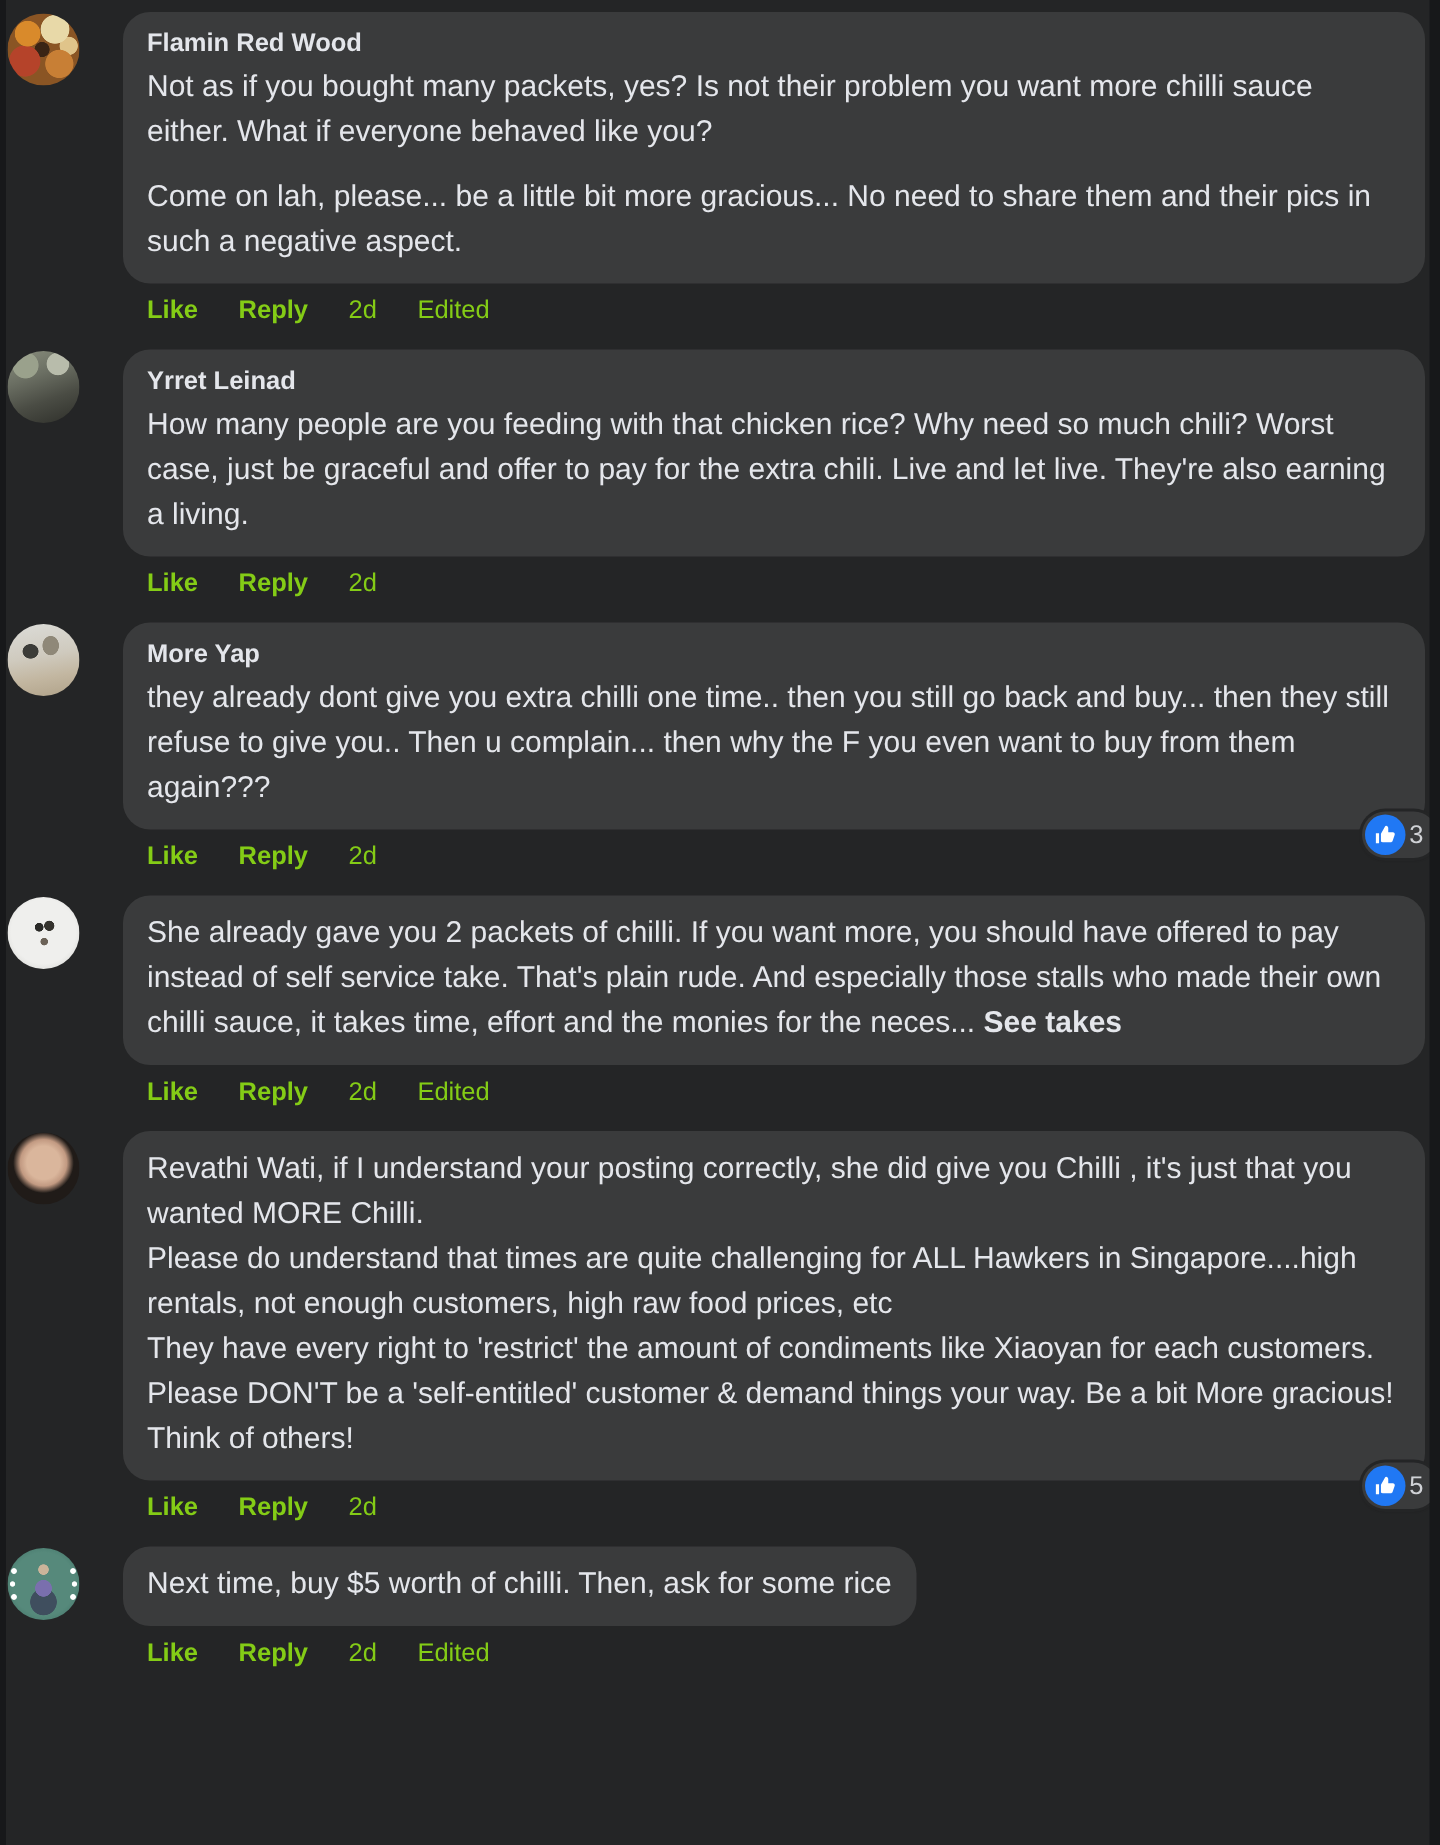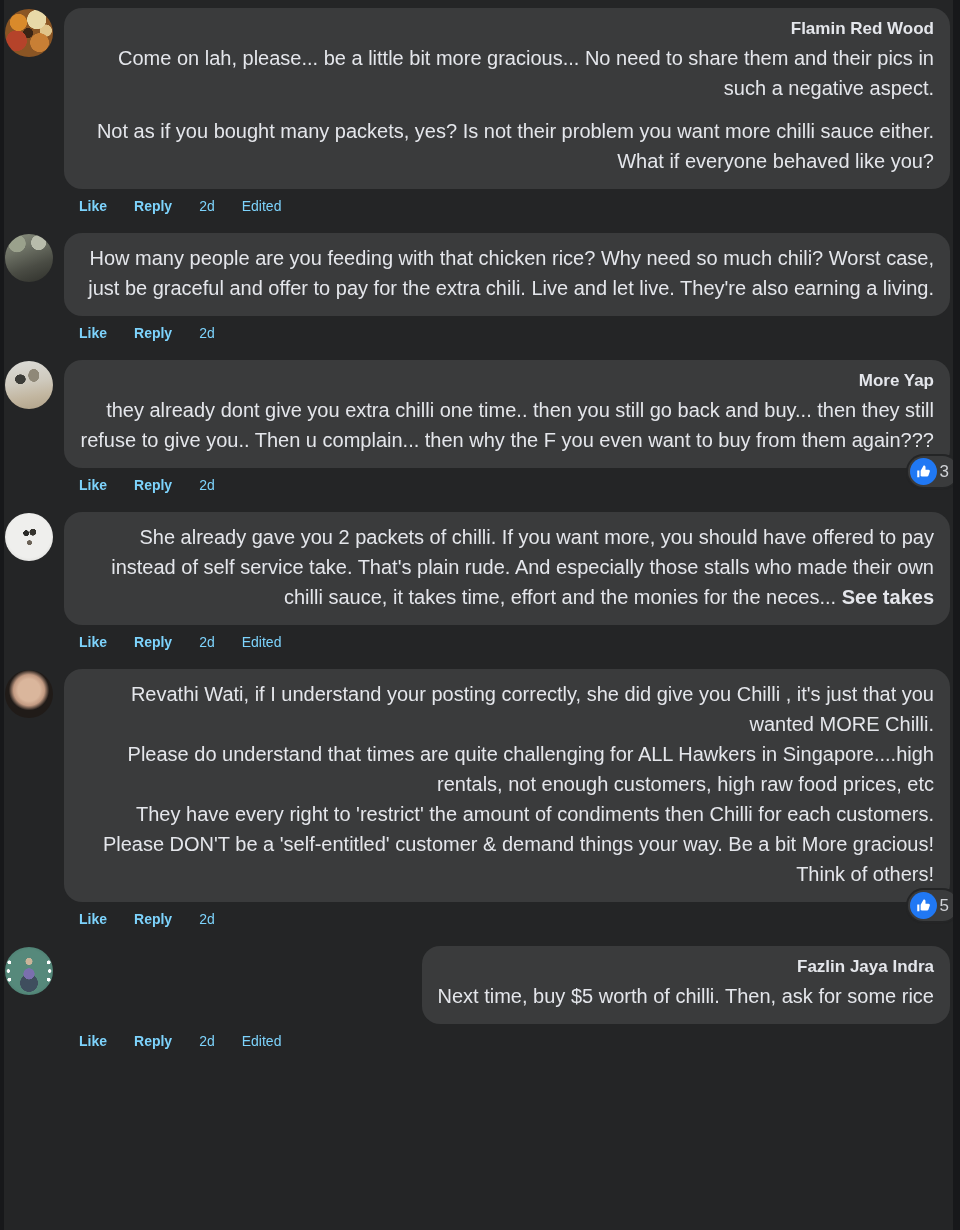--- a/index.html
+++ b/index.html
@@ -62,21 +62,21 @@
       radial-gradient(circle at 9% 32%, #fff 0 3%, rgba(0,0,0,0) 4%),
       radial-gradient(circle at 7% 50%, #fff 0 3%, rgba(0,0,0,0) 4%),
       radial-gradient(circle at 9% 68%, #fff 0 3%, rgba(0,0,0,0) 4%),
       radial-gradient(circle at 91% 32%, #fff 0 3%, rgba(0,0,0,0) 4%),
       radial-gradient(circle at 93% 50%, #fff 0 3%, rgba(0,0,0,0) 4%),
       radial-gradient(circle at 91% 68%, #fff 0 3%, rgba(0,0,0,0) 4%),
       radial-gradient(circle at 50% 75%, #3f4e5e 0 20%, rgba(0,0,0,0) 21%),
       radial-gradient(circle at 50% 50%, #56897b 0 62%, #3a6b60 100%);
   }
 
-  .comment-main { flex:1; min-width:0; margin-left:10px;text-align:right; }
+  .comment-main { flex:1; min-width:0; margin-left:29px; }
   .bubble-wrap { position:relative; display:inline-block; max-width:100%; }
   .bubble {
     background:#3a3b3c;
     border-radius:18px;
     padding:10px 16px 13px 16px;
     display:inline-block;
     max-width:886px;
   }
   .author { font-size:17px; font-weight:700; color:#e4e6eb; line-height:22px; margin-bottom:3px; }
   .body p { font-size:20px; font-weight:400; color:#e4e6eb; line-height:30px; }
@@ -97,57 +97,58 @@
     width:27px; height:27px; border-radius:50%;
     background:#2078f4;
     display:flex; align-items:center; justify-content:center;
   }
   .thumb-circle svg { width:15px; height:15px; }
   .reaction-count { font-size:17px; color:#d0d2d6; }
 
   .actions {
     display:flex; align-items:baseline;
     margin:7px 0 8px 16px;
-    font-size:14px; color:#7dd3fc; line-height:21px;
+    font-size:17px; color:#84cc16; line-height:21px;
   }
   .actions .item { margin-right:27px; }
   .actions .bold { font-weight:700; cursor:pointer; }
 </style>
 </head>
 <body>
 
 <div class="edge-strip edge-left"></div>
 <div class="edge-strip edge-right"></div>
 
 <div class="comment">
   <div class="avatar av1"></div>
   <div class="comment-main">
     <div class="bubble-wrap">
       <div class="bubble">
         <div class="author">Flamin Red Wood</div>
         <div class="body spaced">
+          <p>Not as if you bought many packets, yes? Is not their problem you want more chilli sauce either. What if everyone behaved like you?</p>
           <p>Come on lah, please... be a little bit more gracious... No need to share them and their pics in such a negative aspect.</p>
-          <p>Not as if you bought many packets, yes? Is not their problem you want more chilli sauce either. What if everyone behaved like you?</p>
         </div>
       </div>
     </div>
     <div class="actions">
       <span class="item bold">Like</span>
       <span class="item bold">Reply</span>
       <span class="item">2d</span>
       <span class="item">Edited</span>
     </div>
   </div>
 </div>
 
 <div class="comment">
   <div class="avatar av2"></div>
   <div class="comment-main">
     <div class="bubble-wrap">
       <div class="bubble">
+        <div class="author">Yrret Leinad</div>
         <div class="body">
           <p>How many people are you feeding with that chicken rice? Why need so much chili? Worst case, just be graceful and offer to pay for the extra chili. Live and let live. They're also earning a living.</p>
         </div>
       </div>
     </div>
     <div class="actions">
       <span class="item bold">Like</span>
       <span class="item bold">Reply</span>
       <span class="item">2d</span>
     </div>
@@ -201,21 +202,21 @@
 </div>
 
 <div class="comment">
   <div class="avatar av5"></div>
   <div class="comment-main">
     <div class="bubble-wrap">
       <div class="bubble">
         <div class="body">
           <p><span class="mention">Revathi Wati</span><span>, if I understand your posting correctly, she did give you Chilli , it's just that you wanted MORE Chilli.</span></p>
           <p>Please do understand that times are quite challenging for ALL Hawkers in Singapore....high rentals, not enough customers, high raw food prices, etc</p>
-          <p>They have every right to 'restrict' the amount of condiments then Chilli for each customers.</p>
+          <p>They have every right to 'restrict' the amount of condiments like Xiaoyan for each customers.</p>
           <p>Please DON'T be a 'self-entitled' customer &amp; demand things your way. Be a bit More gracious! Think of others!</p>
         </div>
       </div>
       <div class="reaction-badge">
         <span class="thumb-circle">
           <svg viewBox="0 0 24 24" fill="#ffffff">
               <path d="M2 10.5h3.4V21H2zM7.4 20.2V10.8l4.5-7.9c.2-.4.6-.6 1-.6 1.3 0 2.3 1.1 2.3 2.4v4.6h4.9c1.4 0 2.4 1.3 2 2.6l-2.2 6.5c-.3 1-1.2 1.6-2.2 1.6H9.4c-.8 0-1.6-.3-2-.8z"></path>
             </svg>
         </span>
         <span class="reaction-count">5</span>
@@ -227,21 +228,20 @@
       <span class="item">2d</span>
     </div>
   </div>
 </div>
 
 <div class="comment">
   <div class="avatar av6"></div>
   <div class="comment-main">
     <div class="bubble-wrap">
       <div class="bubble">
-        <div class="author">Fazlin Jaya Indra</div>
         <div class="body">
           <p>Next time, buy $5 worth of chilli. Then, ask for some rice</p>
         </div>
       </div>
     </div>
     <div class="actions">
       <span class="item bold">Like</span>
       <span class="item bold">Reply</span>
       <span class="item">2d</span>
       <span class="item">Edited</span>

